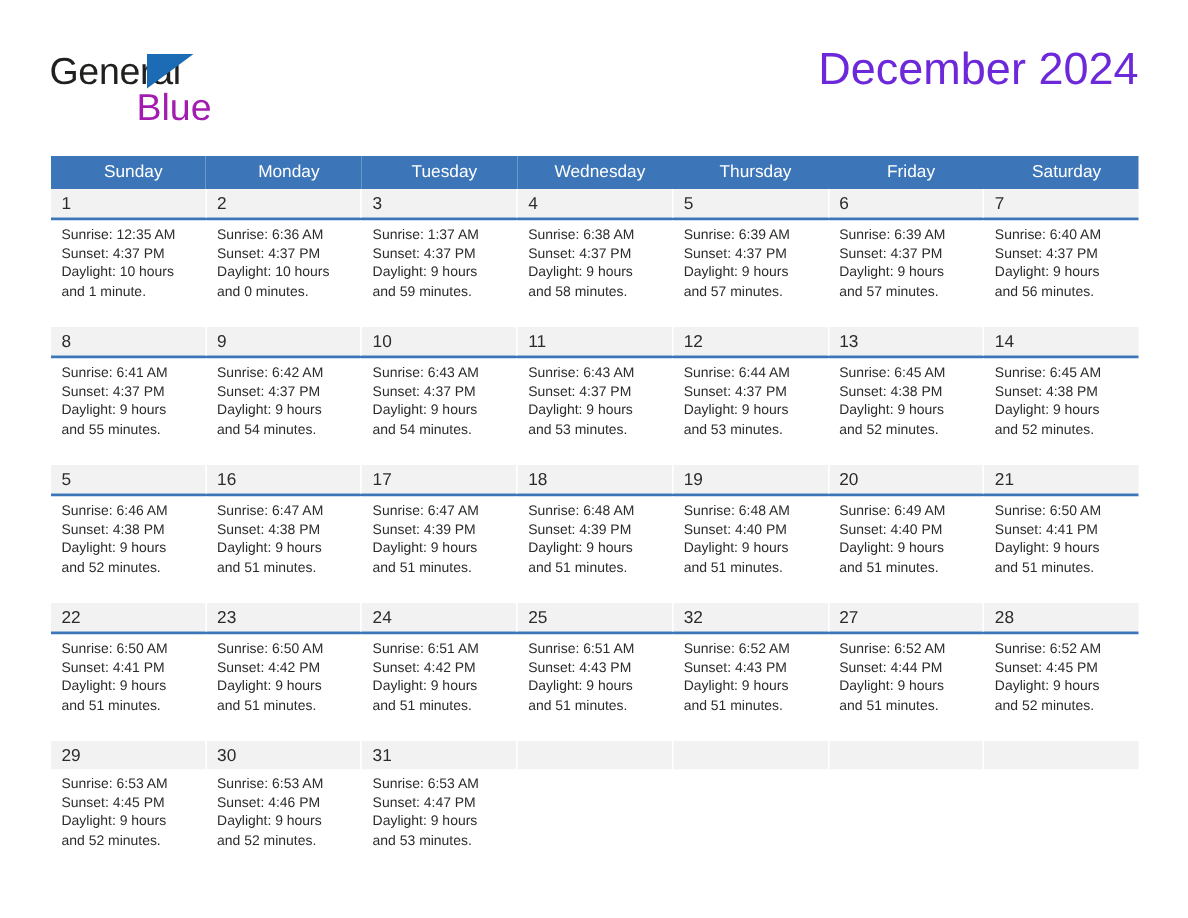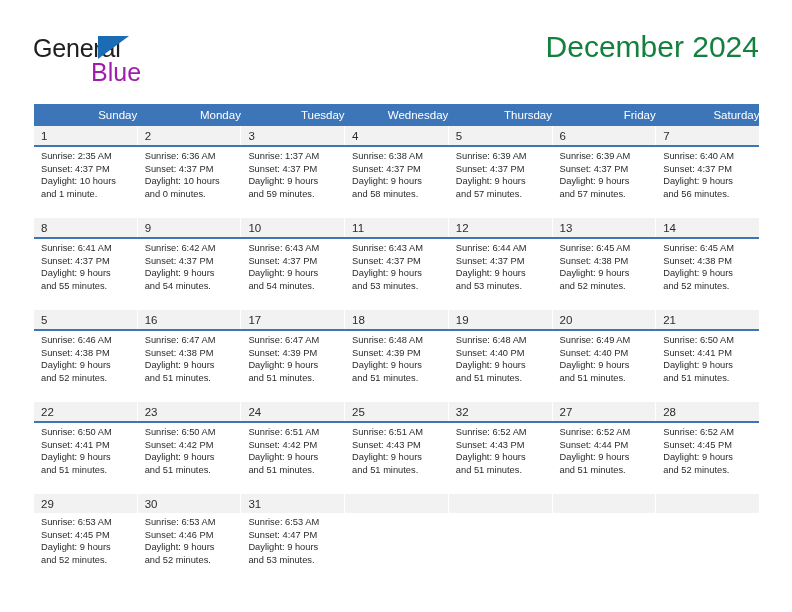--- a/index.html
+++ b/index.html
@@ -45,21 +45,21 @@
     color: #a21caf;
     line-height: 28px;
   }
   .title-wrap {
     position: absolute;
     right: 0; top: 0;
     text-align: right;
   }
   .cal-title {
     font-size: 30px;
-    color: #15803d;
+    color: #6d28d9;
     line-height: 38px;
     white-space: nowrap;
   }
   .cal-subtitle {
     font-size: 15px;
     color: #3c3c3c;
     line-height: 22px;
     margin-top: 2px;
     white-space: nowrap;
   }
@@ -75,21 +75,21 @@
     border-collapse: collapse;
     table-layout: fixed;
   }
   table.cal col { width: 103.71px; }
 
   thead th {
     background: #3d76b8;
     color: #ffffff;
     font-size: 11.5px;
     font-weight: normal;
-    text-align: right;
+    text-align: center;
     padding: 5px 0 5px 7px;
     height: 21px;
     border: none;
   }
 
   td.daynum {
     background: #f2f2f2;
     font-size: 11.5px;
     color: #2b2b2b;
     padding: 4px 0 3px 7px;
@@ -173,21 +173,21 @@
             <td class="daynum">4</td>
             <td class="daynum">5</td>
             <td class="daynum">6</td>
             <td class="daynum">7</td>
           </tr>
           <tr class="weekrow-sep">
             <td colspan="7"></td>
           </tr>
           <tr>
             <td class="info">
-              <div>Sunrise: 2:35 AM</div>
+              <div>Sunrise: 12:35 AM</div>
               <div>Sunset: 4:37 PM</div>
               <div>Daylight: 10 hours</div>
               <div>and 1 minute.</div>
             </td>
             <td class="info">
               <div>Sunrise: 6:36 AM</div>
               <div>Sunset: 4:37 PM</div>
               <div>Daylight: 10 hours</div>
               <div>and 0 minutes.</div>
             </td>

